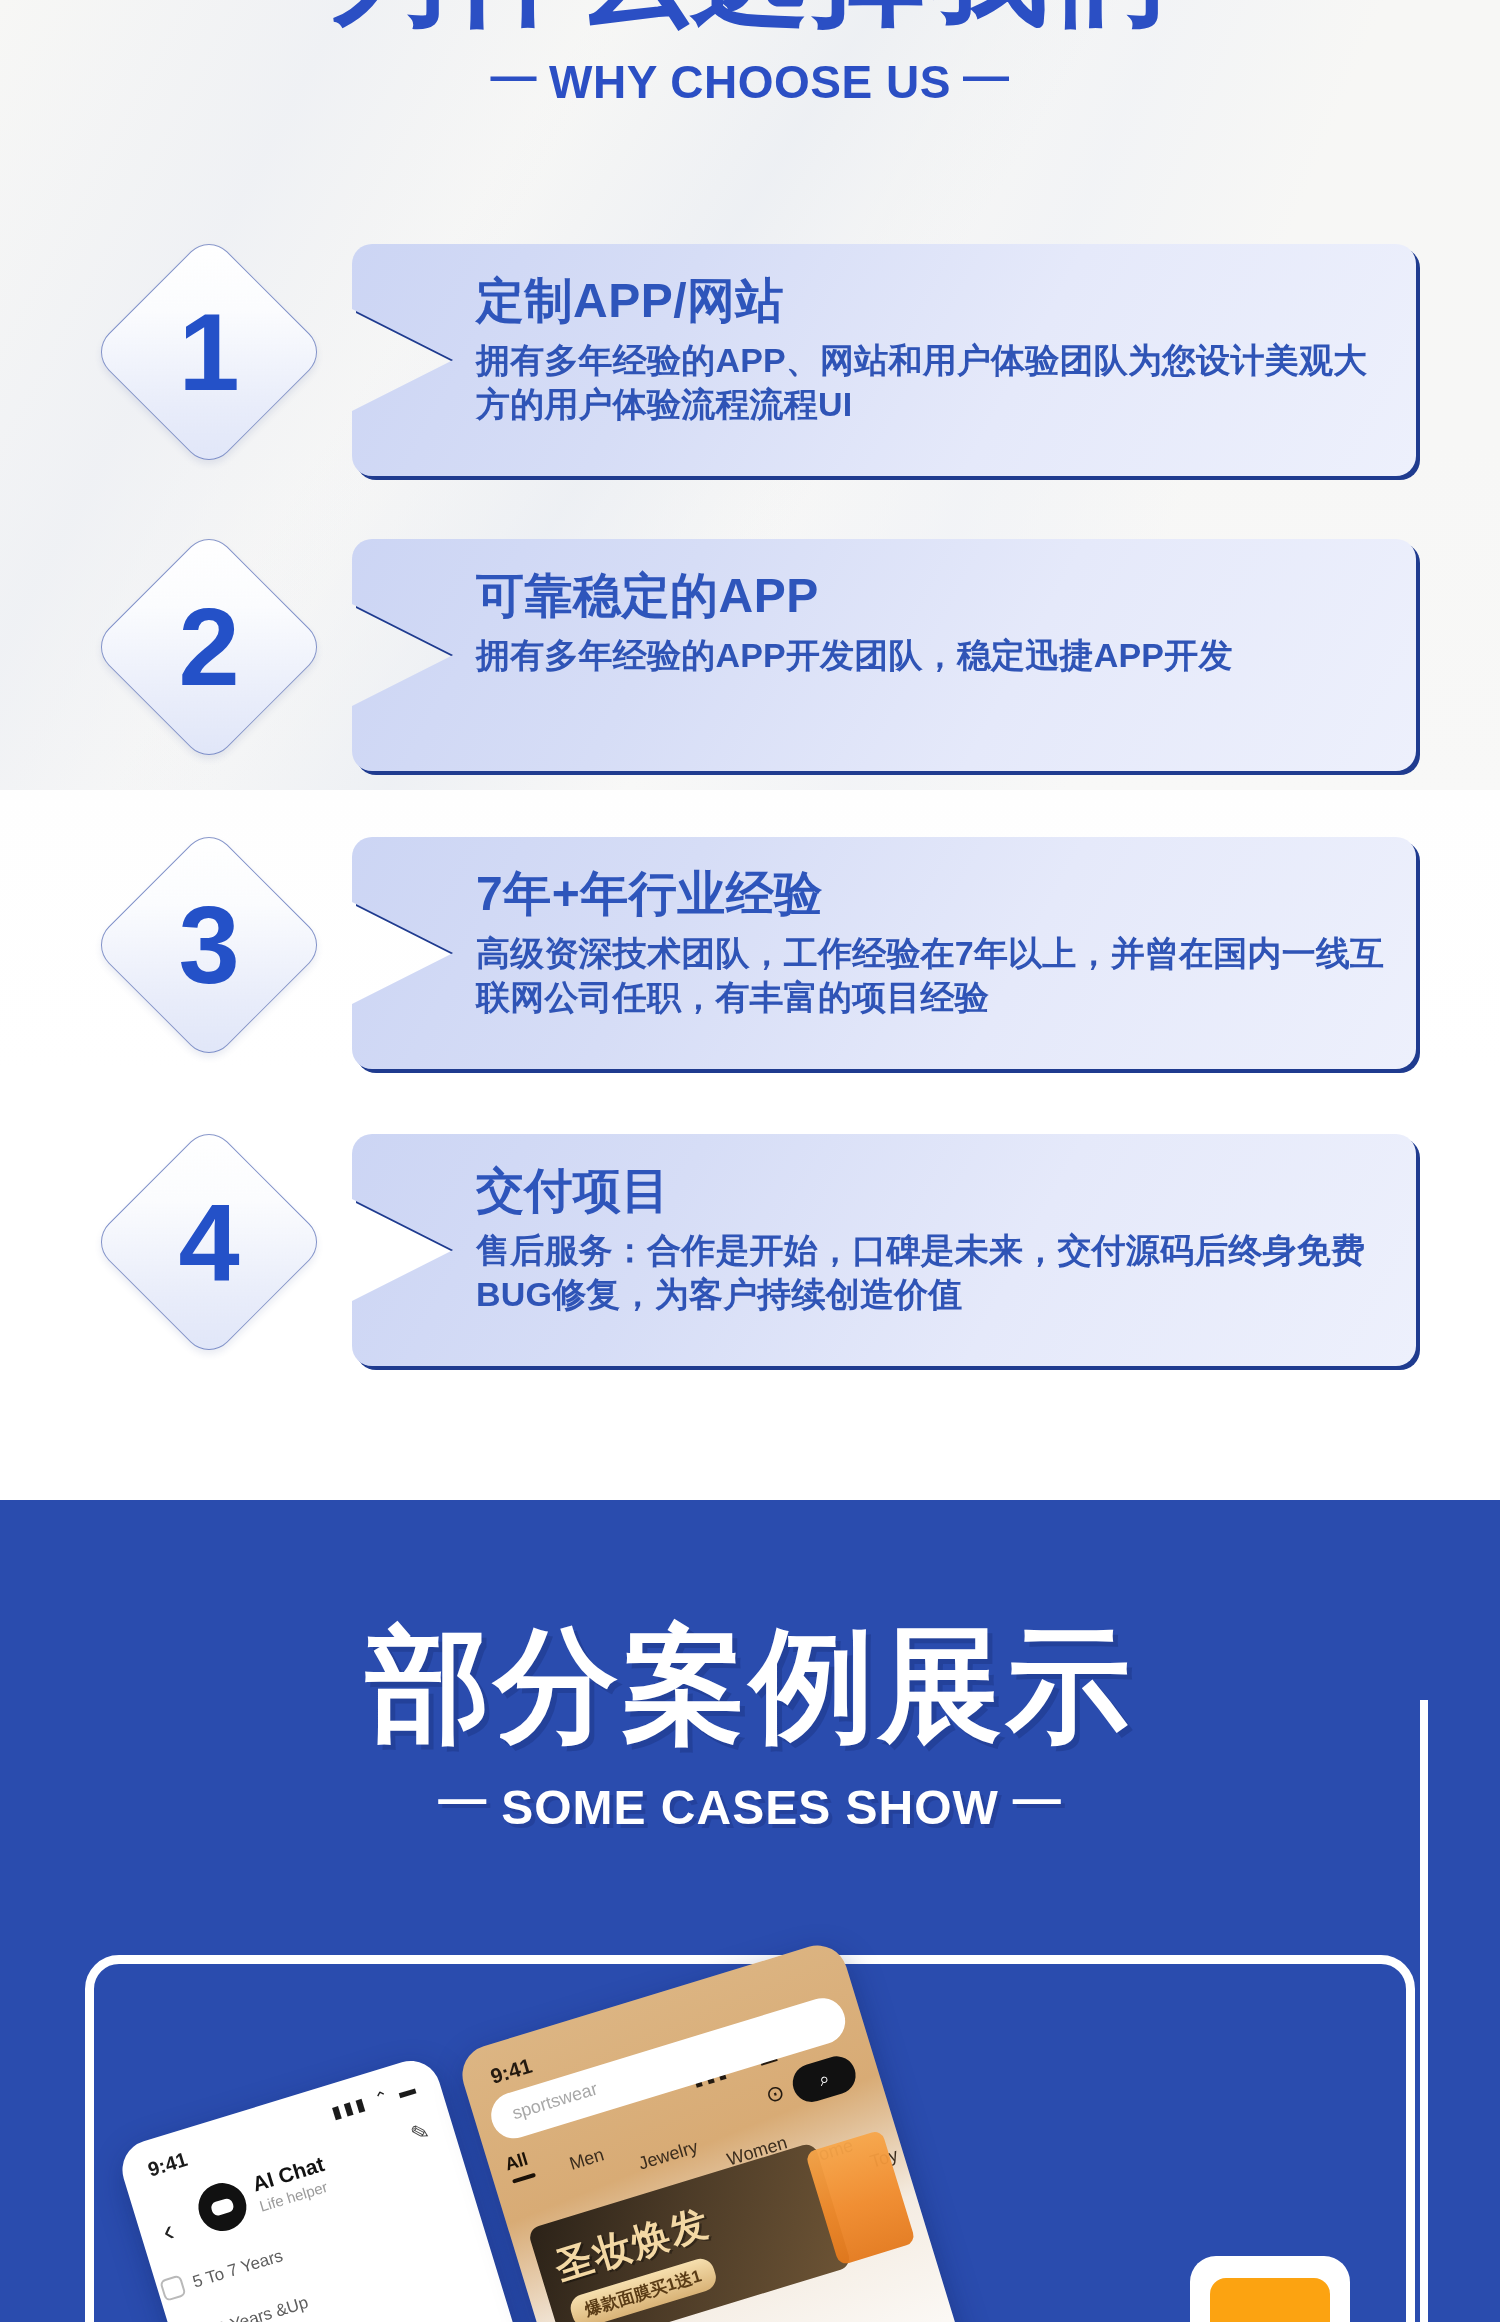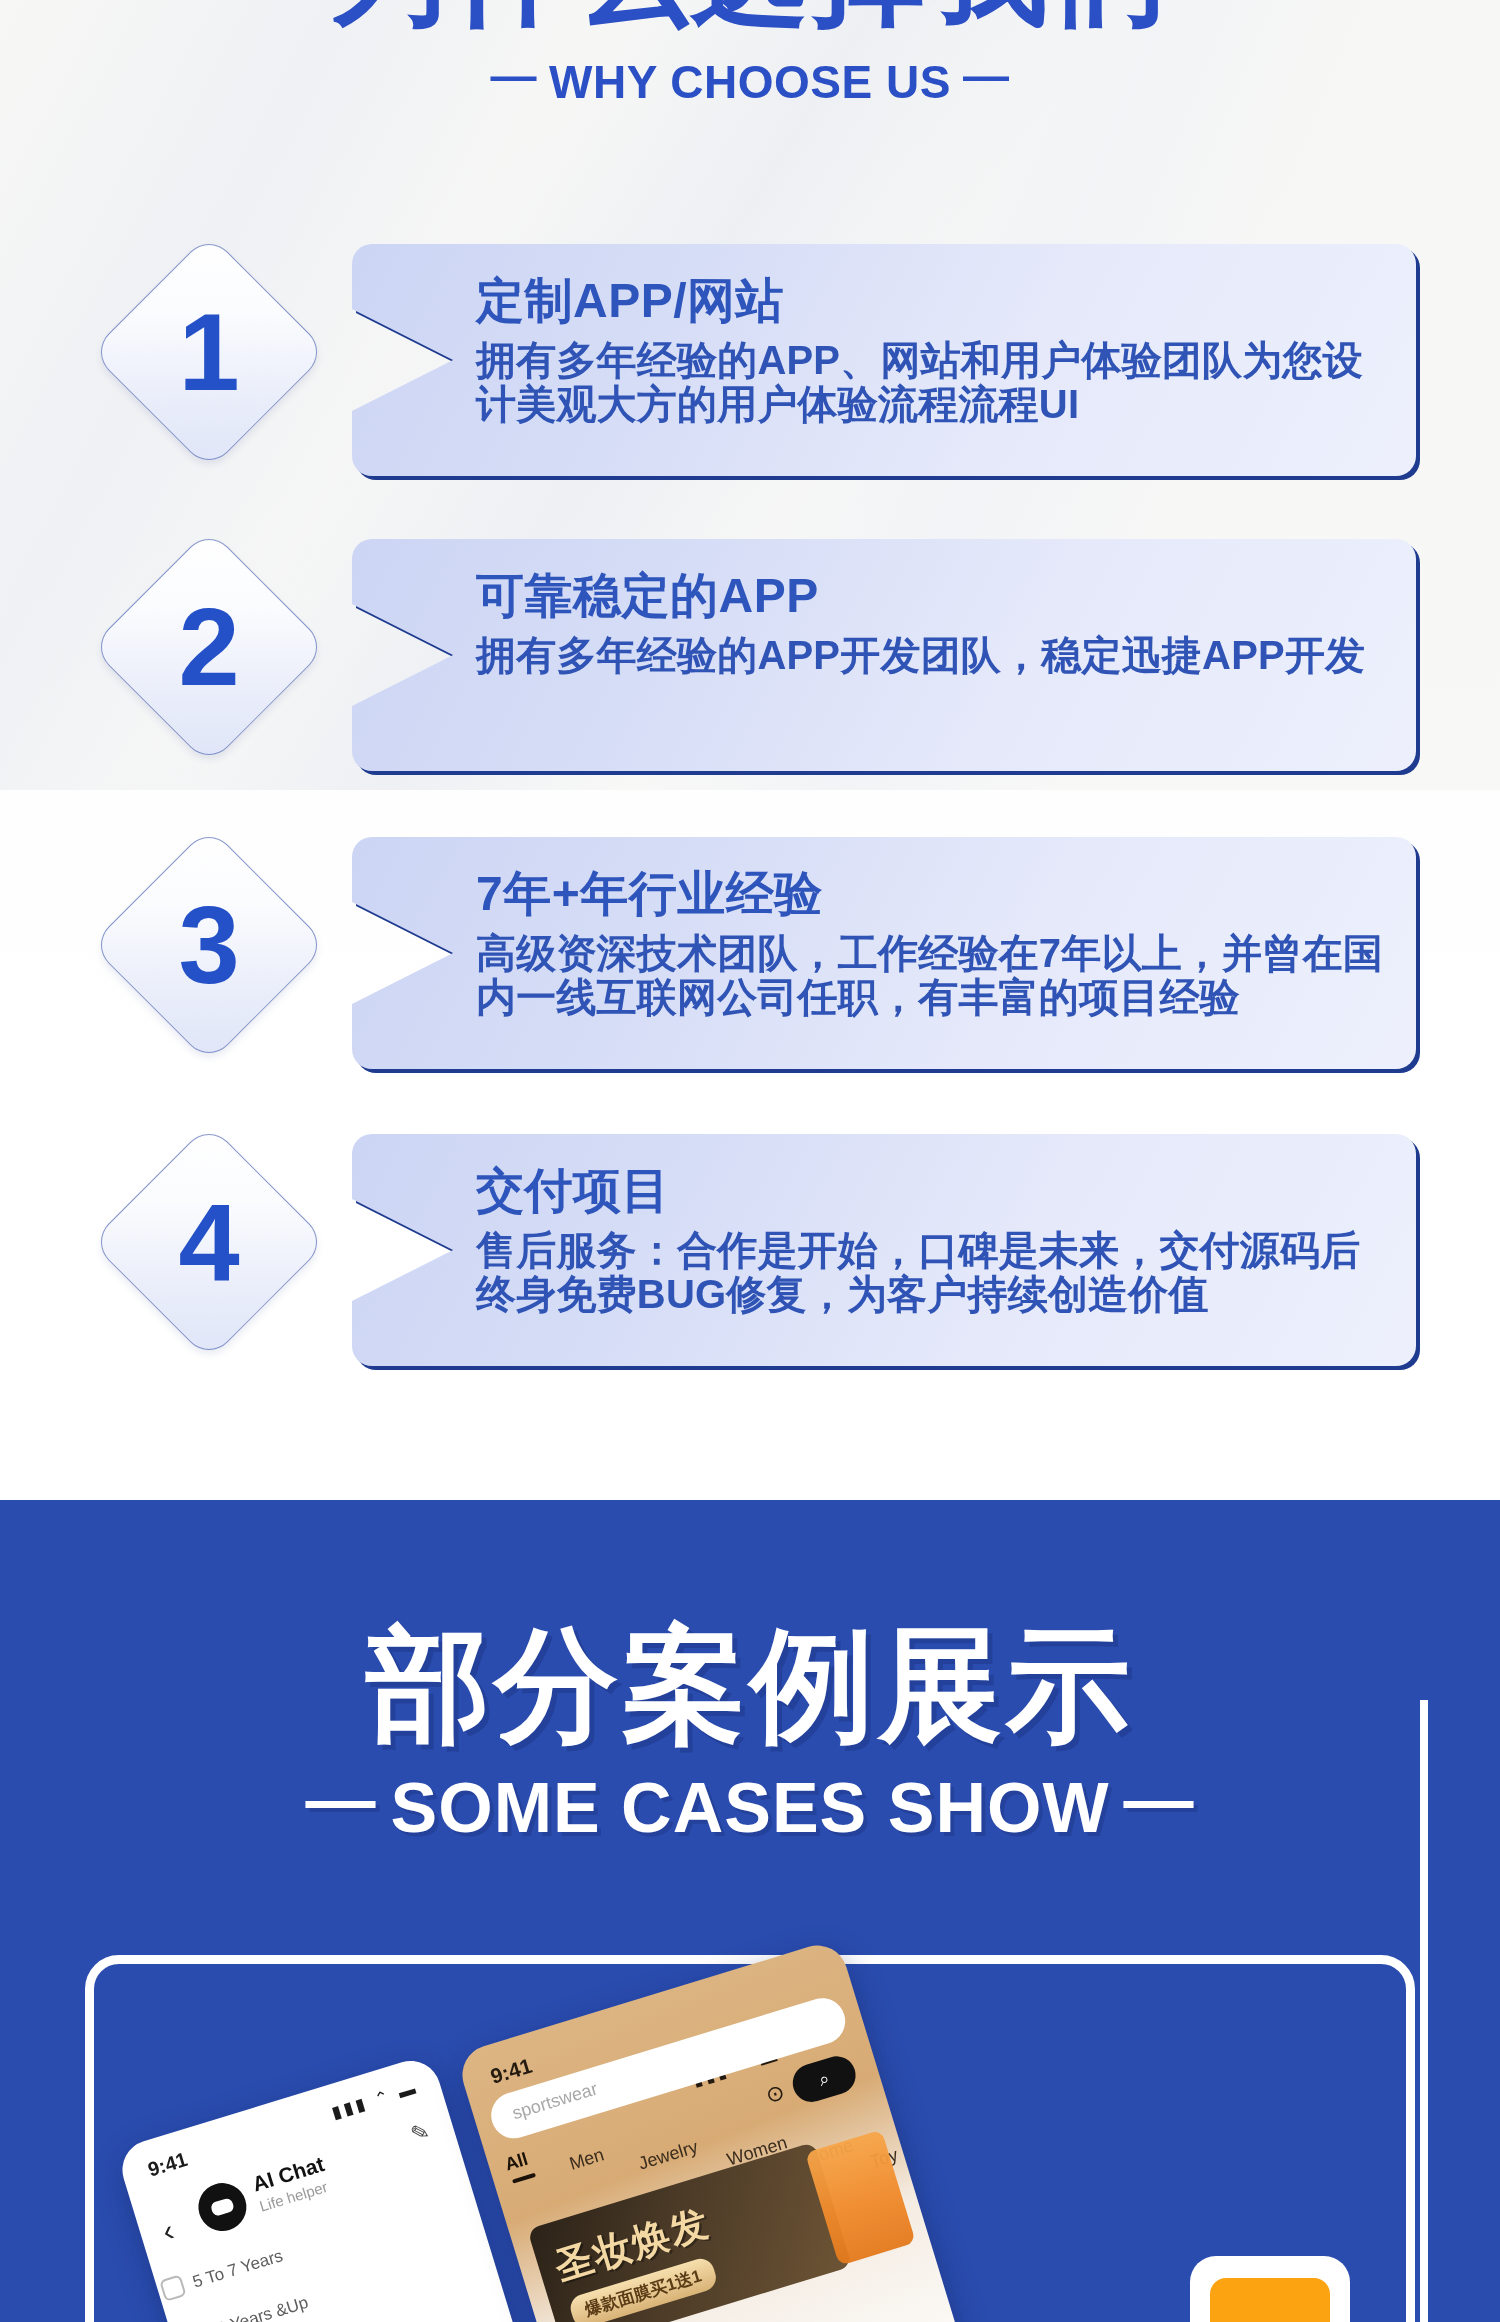--- a/index.html
+++ b/index.html
@@ -115,40 +115,40 @@
   }
   .card-text {
     position:absolute; left:124px; top:34px; right:30px;
   }
   .card-title {
     font-size:48px; line-height:46px; font-weight:bold;
     color:#2e55bb; letter-spacing:.5px;
   }
   .card-desc {
     margin-top:14px;
-    font-size:40px; line-height:44px; font-weight:bold;
+    font-size:34px; line-height:44px; font-weight:bold;
     color:#2f54b6; letter-spacing:.2px;
   }
 
   
   #cases-section {
     position:absolute; left:0; top:1500px;
     width:1500px; height:822px;
     background:#2a4cae;
     overflow:hidden;
   }
   #cases-head { width:1500px; text-align:center; padding-top:120px; }
   #cases-title-cn {
     font-size:124px; line-height:130px; font-weight:bold;
     color:#ffffff; letter-spacing:4px;
     text-shadow:5px 5px 0 rgba(20,40,110,.30);
   }
   #cases-title-en {
     margin-top:28px;
-    font-size:70px; line-height:60px; font-weight:bold;
+    font-size:48px; line-height:60px; font-weight:bold;
     color:#ffffff; letter-spacing:1px;
     text-shadow:4px 4px 0 rgba(20,40,110,.28);
   }
   #cases-title-en .dash { display:inline-block; padding:0 14px; position:relative; top:-9px; }
 
   
   #case-frame {
     position:absolute; left:85px; top:455px;
     width:1330px; height:420px;
     border:9px solid #ffffff;

